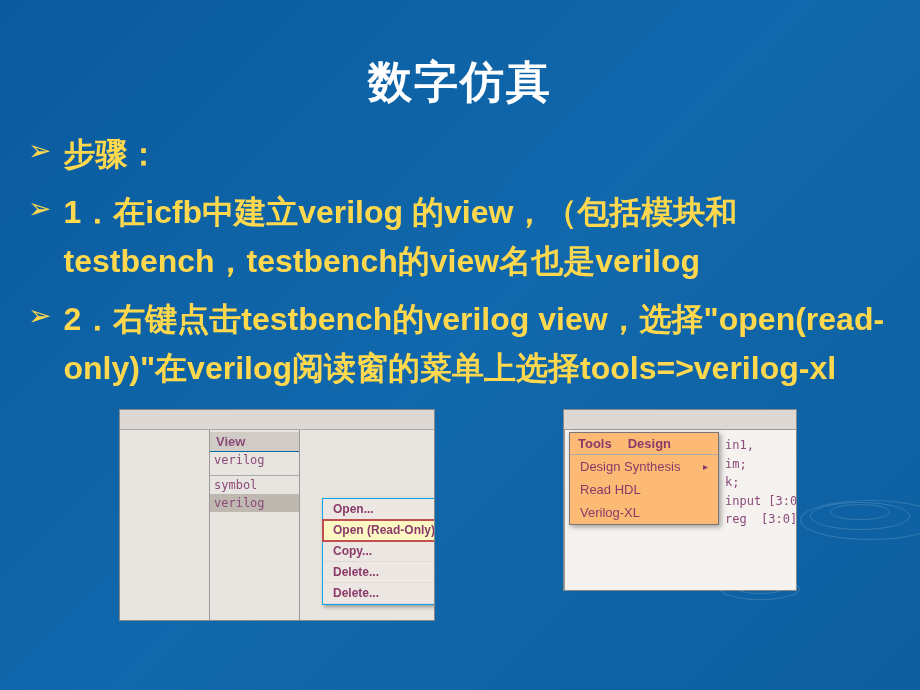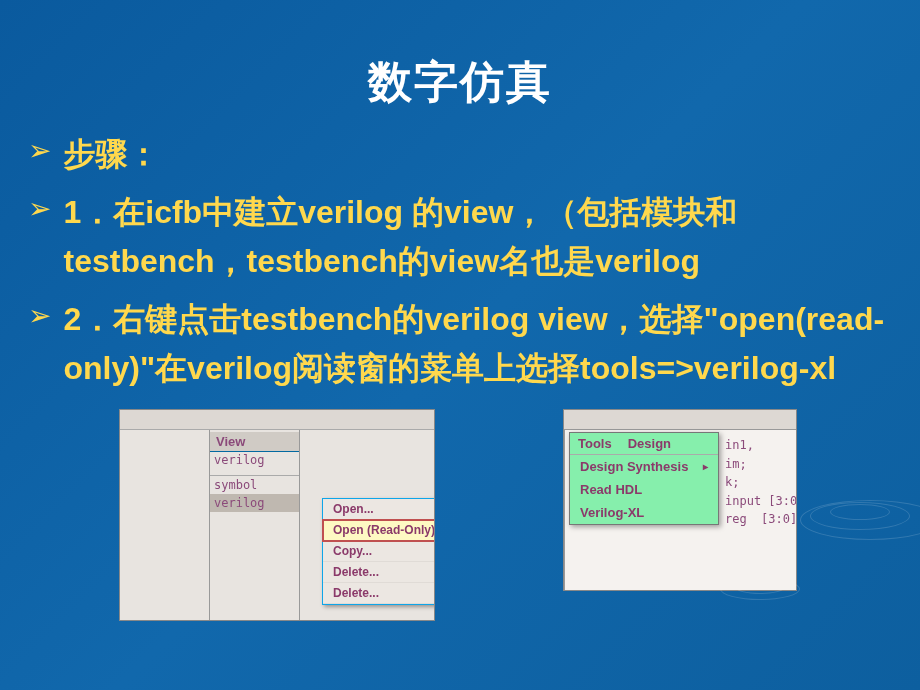--- a/index.html
+++ b/index.html
@@ -167,39 +167,39 @@
       flex: 1;
       position: relative;
       background: #f5f2ef;
       padding-top: 2px;
     }
     .dropdown-menu {
       position: absolute;
       top: 2px;
       left: 4px;
       width: 150px;
-      background: #86efac;
+      background: #fdba74;
       border: 1px solid #777;
       box-shadow: 2px 2px 5px rgba(0,0,0,0.35);
       z-index: 10;
     }
     .dd-head {
       display: flex;
       border-bottom: 1px solid #aaa;
     }
     .dd-head-item {
       padding: 3px 8px;
       color: #8b3a6a;
       font-weight: bold;
       font-size: 13px;
     }
     .dd-row {
       padding: 4px 10px;
       color: #8b3a6a;
-      font-weight: bold;
+      font-weight: normal;
       font-size: 13px;
     }
     .dd-row-arrow {
       float: right;
       font-size: 10px;
       color: #8b3a6a;
       margin-top: 2px;
     }
     .code-behind {
       padding: 4px 8px 0 160px;

